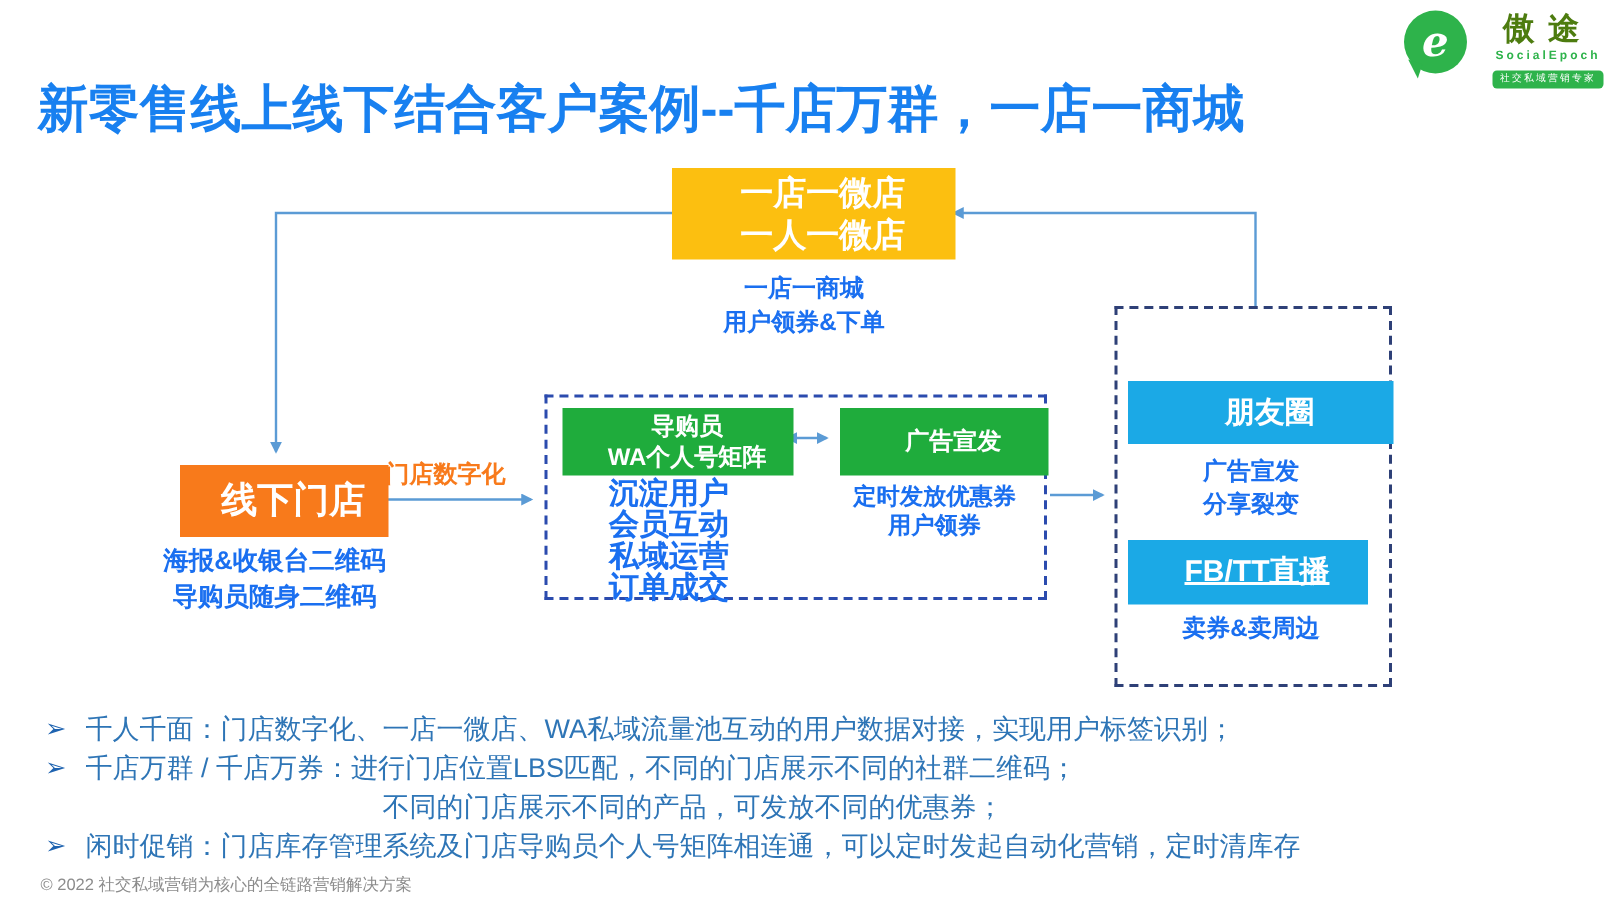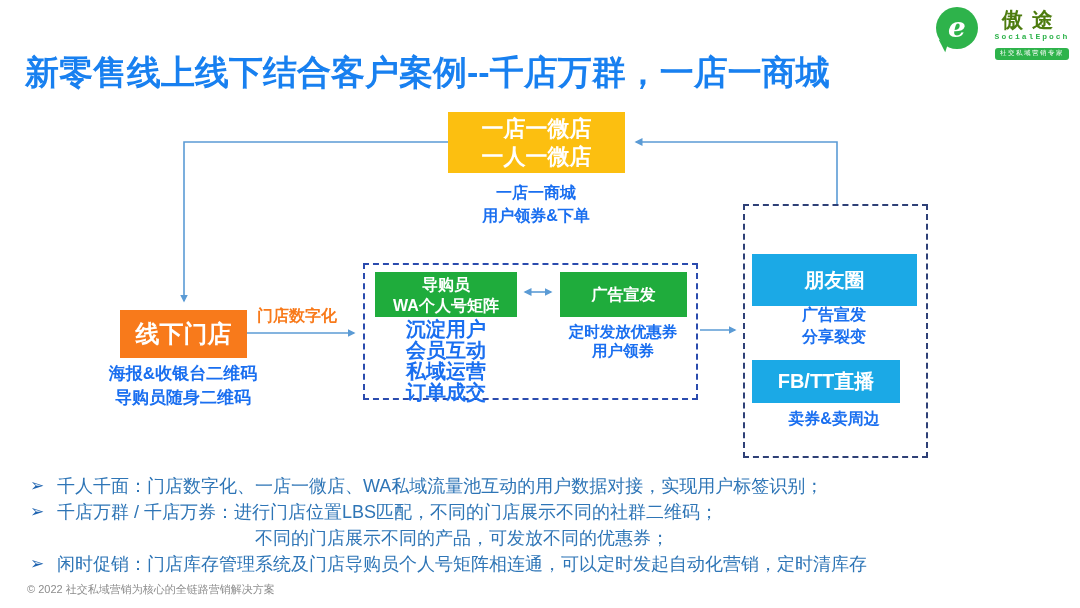--- a/index.html
+++ b/index.html
@@ -12,36 +12,36 @@
 
   
   #logo{left:936px;top:5px;width:140px;height:50px;}
   .logo-bubble{position:absolute;left:0;top:2px;width:42px;height:42px;border-radius:50%;
                background:#2EB34B;display:flex;align-items:center;justify-content:center;}
   .logo-bubble::after{content:"";position:absolute;left:1px;bottom:-2px;width:0;height:0;
                border-top:10px solid #2EB34B;border-left:10px solid transparent;transform:rotate(18deg);}
   .logo-e{color:#ffffff;font-family:"DejaVu Serif",serif;font-style:italic;font-weight:bold;font-size:28px;line-height:1;}
   .logo-text{position:absolute;left:52px;top:3px;width:88px;text-align:center;}
   .brand-cn{font-size:21px;font-weight:bold;color:#4d7c0f;letter-spacing:9px;white-space:nowrap;line-height:1.1;}
-  .brand-en{font-size:8px;font-weight:bold;color:#2EB34B;letter-spacing:2px;margin-top:1px;white-space:nowrap;font-family:Liberation Mono, monospace;}
+  .brand-en{font-size:8px;font-weight:bold;color:#2EB34B;letter-spacing:2px;margin-top:1px;white-space:nowrap;}
   .brand-pill{display:inline-block;background:#2EB34B;color:#fff;font-size:6.5px;letter-spacing:1.5px;
               padding:1.5px 5px;border-radius:3px;margin-top:1px;white-space:nowrap;}
 
   
   #connectors{left:0;top:0;width:1080px;height:608px;}
 
   
   .node{display:flex;flex-direction:column;align-items:center;justify-content:center;
-        color:#fff;font-weight:bold;text-align:center;line-height:1.25;}
+        color:#fff;font-weight:bold;text-align:center;line-height:1.25;padding-left:12px;}
   #micro-store-box{left:448px;top:112px;width:177px;height:61px;background:#FCBF10;font-size:22px;line-height:28px;}
   #offline-store-box{left:120px;top:310px;width:127px;height:48px;background:#F87A1B;font-size:24px;}
   #guide-box{left:375px;top:272px;width:142px;height:45px;background:#1FAC3C;font-size:16px;line-height:21px;}
   #community-box{left:560px;top:272px;width:127px;height:45px;background:#1FAC3C;font-size:16px;}
-  #moments-box{left:752px;top:254px;width:165px;height:52px;background:#1BA9E6;font-size:20px;}
-  #live-box{left:752px;top:360px;width:148px;height:43px;background:#1BA9E6;font-size:20px;}
+  #moments-box{left:752px;top:254px;width:165px;height:42px;background:#1BA9E6;font-size:20px;}
+  #live-box{left:752px;top:360px;width:148px;height:43px;background:#1BA9E6;font-size:20px;text-decoration:underline;}
 
   
   #mid-dashed{left:363px;top:263px;width:335px;height:137px;border:2px dashed #2B4BAE;box-sizing:border-box;}
   #right-dashed{left:743px;top:204px;width:185px;height:254px;border:2px dashed #2E4077;box-sizing:border-box;}
 
   
   .cap{color:#1A6FF0;font-weight:bold;text-align:center;}
   #micro-store-cap{left:436px;top:181px;width:200px;font-size:16px;line-height:23px;}
   #offline-store-cap{left:83px;top:362px;width:200px;font-size:17px;line-height:24px;}
   #digitalization-label{left:257px;top:306px;width:110px;font-size:16px;font-weight:bold;color:#F87A1B;}

